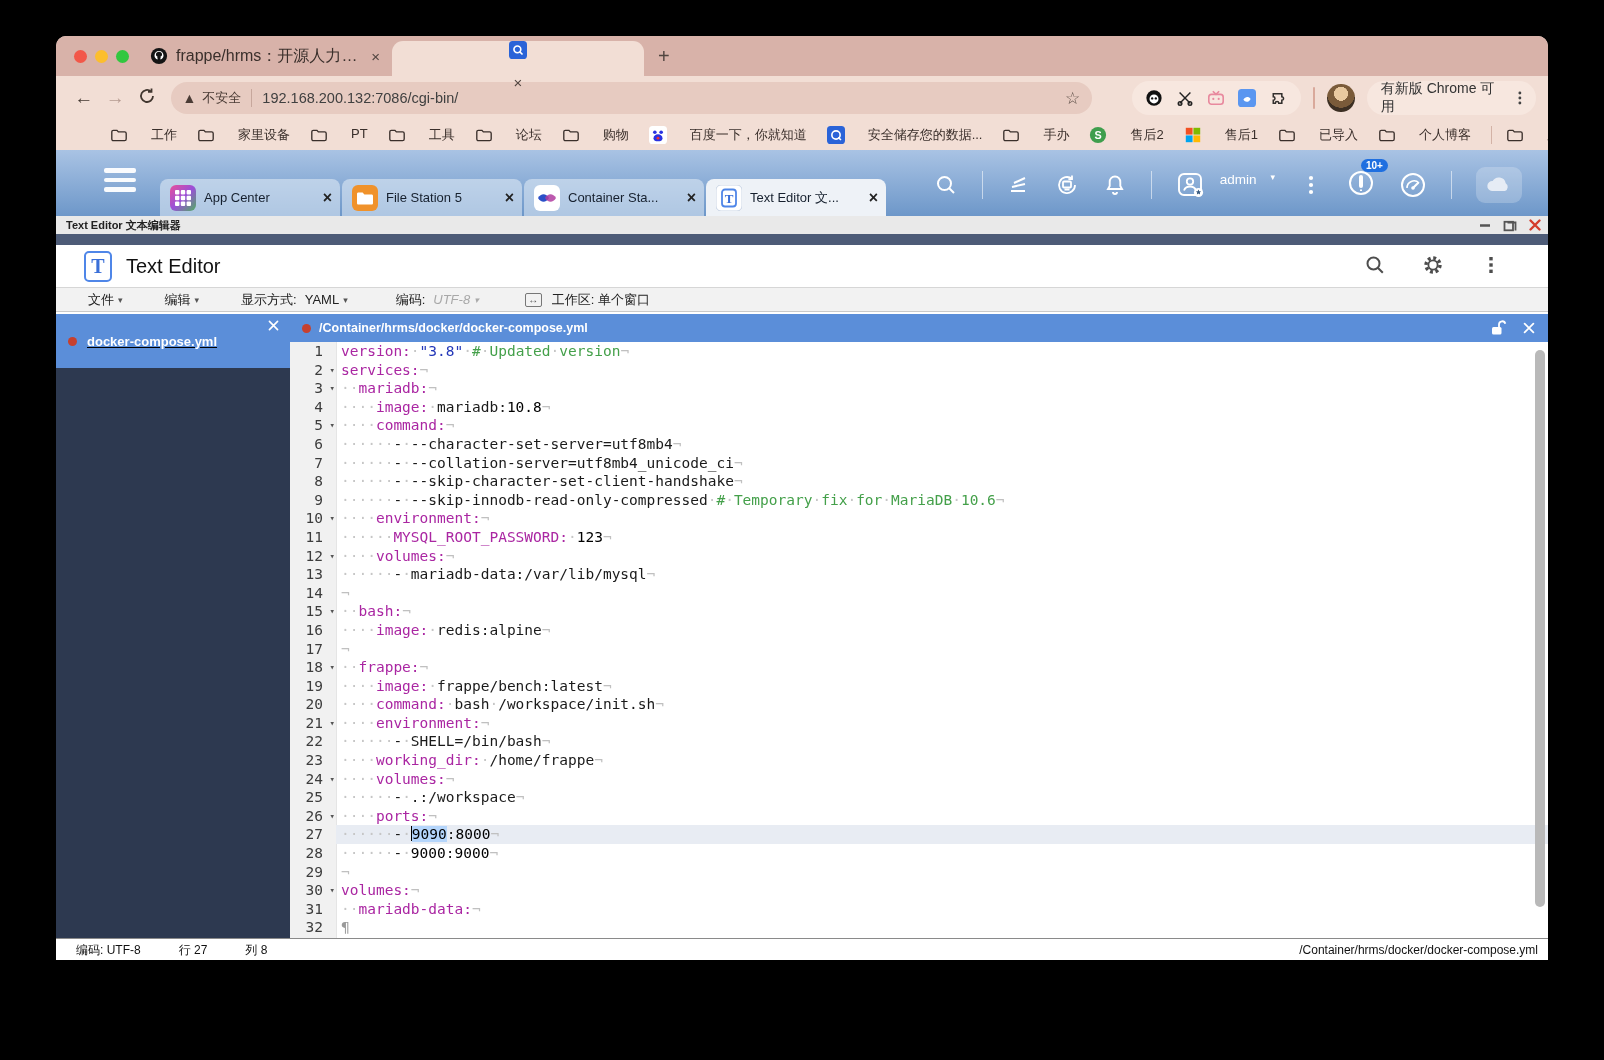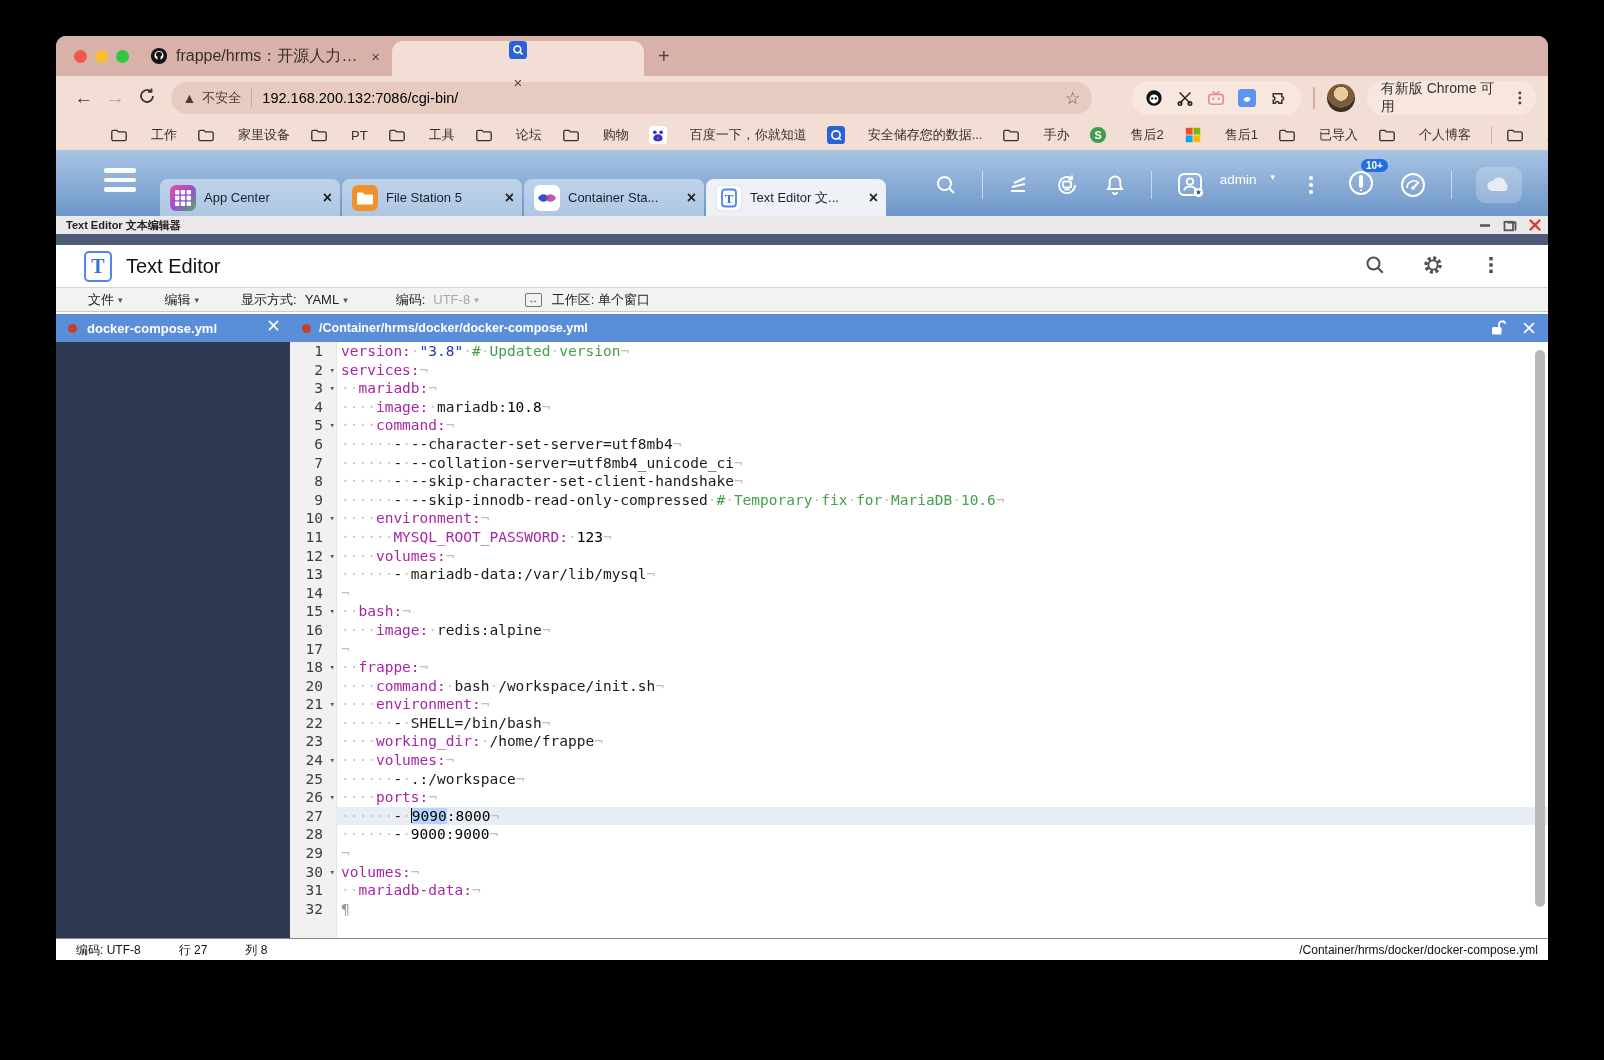--- a/index.html
+++ b/index.html
@@ -20,32 +20,32 @@
   .newtab{font-size:20px;color:#514540;margin-left:14px;margin-bottom:8px;}
   .favicon{width:18px;height:18px;flex:none;}
   
   .toolbar{height:44px;display:flex;align-items:center;background:#f2ded5;padding:0 12px;}
   .navbtn{width:32px;text-align:center;font-size:19px;color:#41362f;}
   .navbtn.dis{color:#b59a90;}
   .omnibox{width:912px;height:32px;background:#e7cbc1;border-radius:16px;display:flex;align-items:center;
            padding:0 12px;margin-left:8px;}
   .sec{display:flex;align-items:center;gap:6px;font-size:13px;color:#4a3b35;}
   .odiv{width:1px;height:18px;background:#c7a79c;margin:0 10px;}
-  .url{font-size:14.5px;color:#000000;}
+  .url{font-size:14.5px;color:#404040;}
   .star{margin-left:auto;font-size:17px;color:#5f5049;}
   .extpill{display:flex;align-items:center;gap:13px;background:#f7e7df;border-radius:18px;height:34px;
            padding:0 13px;margin-left:40px;}
   .tooldiv{width:2px;height:22px;background:#d9a99b;margin-left:12px;border-radius:1px;}
   .avatar{width:28px;height:28px;border-radius:50%;margin-left:12px;
           background:radial-gradient(circle at 50% 35%,#e8c9a0 0 30%,#7a5b3a 31% 60%,#3c2f23 61% 100%);}
   .updchip{display:flex;align-items:center;background:#f7e7df;border-radius:18px;height:34px;
            padding:0 8px 0 14px;margin-left:12px;font-size:14px;color:#333;gap:6px;}
   
   .bookmarks{height:30px;display:flex;align-items:center;background:#f2ded5;padding:0 14px;gap:20px;font-size:13px;color:#3a2f2b;}
-  .bmitem{display:flex;align-items:center;gap:23px;white-space:nowrap;}
+  .bmitem{display:flex;gap:23px;white-space:nowrap;}
   .bmdiv{width:1px;height:18px;background:#d3b2a6;}
   .bmright{margin-left:auto;display:flex;align-items:center;gap:14px;}
   
   .qdesk{height:66px;background:linear-gradient(#a9c3e4,#6d97c9);position:relative;}
   .hamb{position:absolute;left:48px;top:18px;display:flex;flex-direction:column;gap:5px;}
   .hamb i{display:block;width:32px;height:4.5px;background:#fff;border-radius:2px;opacity:.95;}
   .qtabs{position:absolute;left:104px;bottom:0;display:flex;height:37px;}
   .qtab{width:162px;display:flex;align-items:center;gap:8px;padding:0 8px 0 10px;margin-right:2px;
         background:rgba(230,239,248,.55);border-radius:8px 8px 0 0;font-size:13px;color:#16202e;}
   .qtab.active{background:#eef2f7;}
@@ -66,27 +66,27 @@
   .dstrip{height:11px;background:#4d5b77;}
   .ehdr{height:42px;background:#fff;display:flex;align-items:center;padding-left:28px;position:relative;}
   .tlogo{width:24px;height:27px;border:2px solid #4f86e8;border-radius:5px;color:#3a6fd8;
          font-family:"Liberation Serif",serif;font-size:20px;font-weight:bold;display:flex;align-items:center;justify-content:center;background:#fff;}
   .etitle{font-size:20px;color:#111;margin-left:14px;}
   .ehicons{position:absolute;right:46px;top:9px;display:flex;gap:36px;align-items:center;}
   .menubar{height:23px;background:#f2f2f2;border-top:1px solid #d6d6d6;border-bottom:1px solid #c9c9c9;
            display:flex;align-items:center;font-size:13px;color:#222;padding-left:32px;}
   .mi{display:flex;align-items:center;gap:4px;}
   .caret{font-size:9px;color:#555;}
-  .mgray{color:#a8a8a8;}
+  .mgray{color:#a8a8a8;font-style:italic;}
   .wsbox{display:inline-flex;align-items:center;justify-content:center;border:1px solid #777;border-radius:2px;
          font-size:10px;color:#555;width:15px;height:12px;margin-right:6px;}
   
   .ebody{height:626px;background:#fff;display:flex;}
   .sidebar{width:234px;display:flex;flex-direction:column;background:#fff;}
-  .sbtab{height:28px;background:#5b8ed9;display:flex;align-items:center;padding:0 12px;position:relative;margin-top:2px;}
+  .sbtab{height:28px;background:#5b8ed9;display:flex;align-items:center;padding:13px 12px;position:relative;margin-top:2px;text-decoration:underline;}
   .dot{width:9px;height:9px;border-radius:50%;background:#c6402e;flex:none;}
   .sbname{color:#fff;font-size:13px;font-weight:bold;margin-left:10px;}
   .sbx{position:absolute;right:10px;top:5px;}
   .sbrest{flex:1;background:#2d3950;}
   .epane{flex:1;display:flex;flex-direction:column;position:relative;}
   .ptab{height:28px;background:#5b8ed9;display:flex;align-items:center;padding:0 12px;margin-top:2px;}
   .ppath{color:#fff;font-size:12.5px;font-weight:bold;margin-left:8px;flex:1;}
   .picons{display:flex;align-items:center;gap:14px;}
   .codewrap{flex:1;position:relative;overflow:hidden;background:#fff;
             font-family:"DejaVu Sans Mono",monospace;font-size:14.5px;line-height:18.6px;}
@@ -647,20 +647,21 @@
                 <div class="crow"><span class="ln">9</span><span class="ltext"><span class="tk-w">······</span><span class="tk-t">-</span><span class="tk-w">·</span><span class="tk-t">--skip-innodb-read-only-compressed</span><span class="tk-w">·</span><span class="tk-c">#</span><span class="tk-w">·</span><span class="tk-c">Temporary</span><span class="tk-w">·</span><span class="tk-c">fix</span><span class="tk-w">·</span><span class="tk-c">for</span><span class="tk-w">·</span><span class="tk-c">MariaDB</span><span class="tk-w">·</span><span class="tk-c">10.6</span><span class="tk-e">¬</span></span></div>
                 <div class="crow"><span class="ln">10<span class="fold">▾</span></span><span class="ltext"><span class="tk-w">····</span><span class="tk-k">environment:</span><span class="tk-e">¬</span></span></div>
                 <div class="crow"><span class="ln">11</span><span class="ltext"><span class="tk-w">······</span><span class="tk-k">MYSQL_ROOT_PASSWORD:</span><span class="tk-w">·</span><span class="tk-n">123</span><span class="tk-e">¬</span></span></div>
                 <div class="crow"><span class="ln">12<span class="fold">▾</span></span><span class="ltext"><span class="tk-w">····</span><span class="tk-k">volumes:</span><span class="tk-e">¬</span></span></div>
                 <div class="crow"><span class="ln">13</span><span class="ltext"><span class="tk-w">······</span><span class="tk-t">-</span><span class="tk-w">·</span><span class="tk-t">mariadb-data:/var/lib/mysql</span><span class="tk-e">¬</span></span></div>
                 <div class="crow"><span class="ln">14</span><span class="ltext"><span class="tk-e">¬</span></span></div>
                 <div class="crow"><span class="ln">15<span class="fold">▾</span></span><span class="ltext"><span class="tk-w">··</span><span class="tk-k">bash:</span><span class="tk-e">¬</span></span></div>
                 <div class="crow"><span class="ln">16</span><span class="ltext"><span class="tk-w">····</span><span class="tk-k">image:</span><span class="tk-w">·</span><span class="tk-t">redis:alpine</span><span class="tk-e">¬</span></span></div>
                 <div class="crow"><span class="ln">17</span><span class="ltext"><span class="tk-e">¬</span></span></div>
                 <div class="crow"><span class="ln">18<span class="fold">▾</span></span><span class="ltext"><span class="tk-w">··</span><span class="tk-k">frappe:</span><span class="tk-e">¬</span></span></div>
+                <div class="crow"><span class="ln">19</span><span class="ltext"><span class="tk-w">····</span><span class="tk-k">image:</span><span class="tk-w">·</span><span class="tk-t">frappe/bench:latest</span><span class="tk-e">¬</span></span></div>
                 <div class="crow"><span class="ln">20</span><span class="ltext"><span class="tk-w">····</span><span class="tk-k">command:</span><span class="tk-w">·</span><span class="tk-t">bash</span><span class="tk-w">·</span><span class="tk-t">/workspace/init.sh</span><span class="tk-e">¬</span></span></div>
                 <div class="crow"><span class="ln">21<span class="fold">▾</span></span><span class="ltext"><span class="tk-w">····</span><span class="tk-k">environment:</span><span class="tk-e">¬</span></span></div>
                 <div class="crow"><span class="ln">22</span><span class="ltext"><span class="tk-w">······</span><span class="tk-t">-</span><span class="tk-w">·</span><span class="tk-t">SHELL=/bin/bash</span><span class="tk-e">¬</span></span></div>
                 <div class="crow"><span class="ln">23</span><span class="ltext"><span class="tk-w">····</span><span class="tk-k">working_dir:</span><span class="tk-w">·</span><span class="tk-t">/home/frappe</span><span class="tk-e">¬</span></span></div>
                 <div class="crow"><span class="ln">24<span class="fold">▾</span></span><span class="ltext"><span class="tk-w">····</span><span class="tk-k">volumes:</span><span class="tk-e">¬</span></span></div>
                 <div class="crow"><span class="ln">25</span><span class="ltext"><span class="tk-w">······</span><span class="tk-t">-</span><span class="tk-w">·</span><span class="tk-t">.:/workspace</span><span class="tk-e">¬</span></span></div>
                 <div class="crow"><span class="ln">26<span class="fold">▾</span></span><span class="ltext"><span class="tk-w">····</span><span class="tk-k">ports:</span><span class="tk-e">¬</span></span></div>
                 <div class="crow cur"><span class="ln">27</span><span class="ltext"><span class="tk-w">······</span><span class="tk-t">-</span><span class="tk-w">·</span><span class="cursor"></span><span class="tk-n sel">9090</span><span class="tk-t">:</span><span class="tk-n">8000</span><span class="tk-e">¬</span></span></div>
                 <div class="crow"><span class="ln">28</span><span class="ltext"><span class="tk-w">······</span><span class="tk-t">-</span><span class="tk-w">·</span><span class="tk-n">9000</span><span class="tk-t">:</span><span class="tk-n">9000</span><span class="tk-e">¬</span></span></div>
                 <div class="crow"><span class="ln">29</span><span class="ltext"><span class="tk-e">¬</span></span></div>

